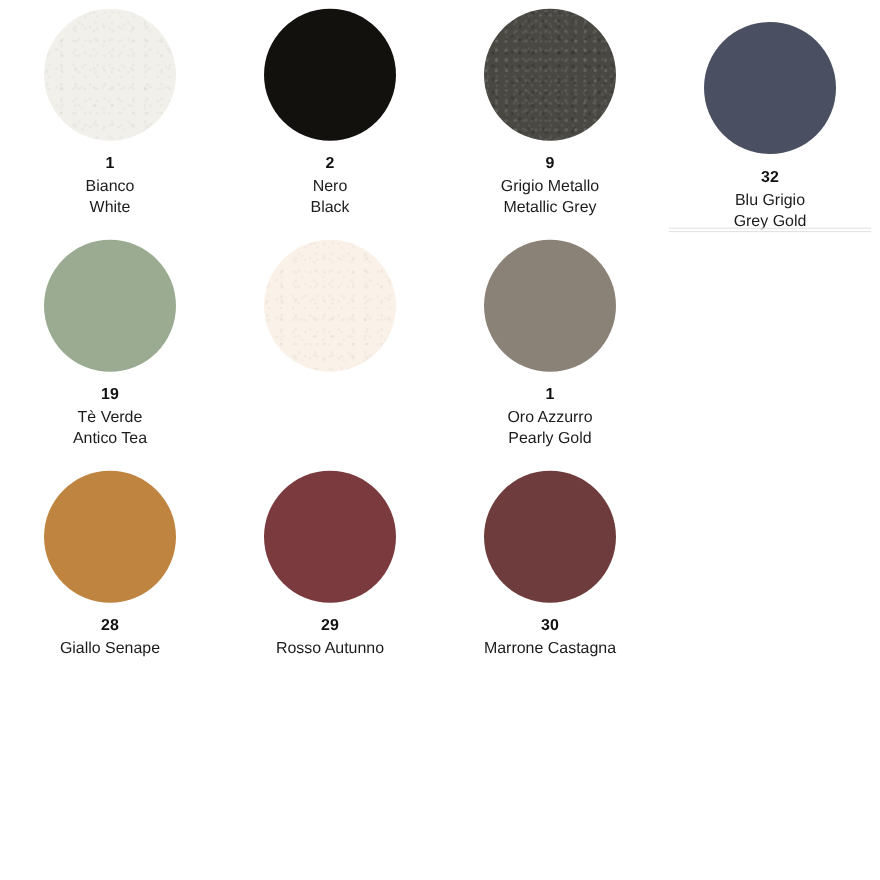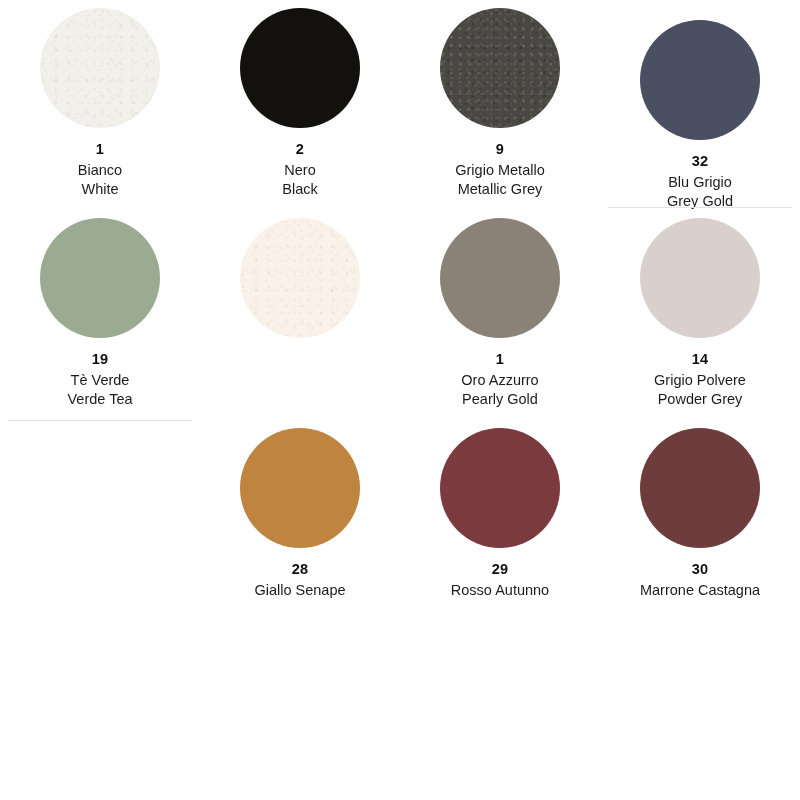--- a/index.html
+++ b/index.html
@@ -170,42 +170,34 @@
           <div class="swatch-code">32</div>
           <div class="swatch-name-it">Blu Grigio</div>
           <div class="swatch-name-en">Grey Gold</div>
         </div>
       </div>
       <div class="swatch-cell">
         <div class="swatch-disc" style="background: rgb(154, 171, 146);"></div>
         <div class="swatch-caption">
           <div class="swatch-code">19</div>
           <div class="swatch-name-it">Tè Verde</div>
-          <div class="swatch-name-en">Verde Tea</div>
+          <div class="swatch-name-en">Antico Tea</div>
         </div>
       </div>
       <div class="swatch-cell">
         <div class="swatch-disc tex-paper" style="background: rgb(250, 242, 233);"></div>
       </div>
       <div class="swatch-cell">
         <div class="swatch-disc" style="background: rgb(139, 130, 119);"></div>
         <div class="swatch-caption">
           <div class="swatch-code">1</div>
           <div class="swatch-name-it">Oro Azzurro</div>
           <div class="swatch-name-en">Pearly Gold</div>
         </div>
       </div>
-      <div class="swatch-cell">
-        <div class="swatch-disc" style="background: rgb(217, 208, 206);"></div>
-        <div class="swatch-caption">
-          <div class="swatch-code">14</div>
-          <div class="swatch-name-it">Grigio Polvere</div>
-          <div class="swatch-name-en">Powder Grey</div>
-        </div>
-      </div>
       <div class="swatch-cell col-offset is-empty rule-above"></div>
       <div class="swatch-cell">
         <div class="swatch-disc" style="background: rgb(191, 133, 64);"></div>
         <div class="swatch-caption">
           <div class="swatch-code">28</div>
           <div class="swatch-name-it">Giallo Senape</div>
         </div>
       </div>
       <div class="swatch-cell">
         <div class="swatch-disc" style="background: rgb(122, 58, 62);"></div>

